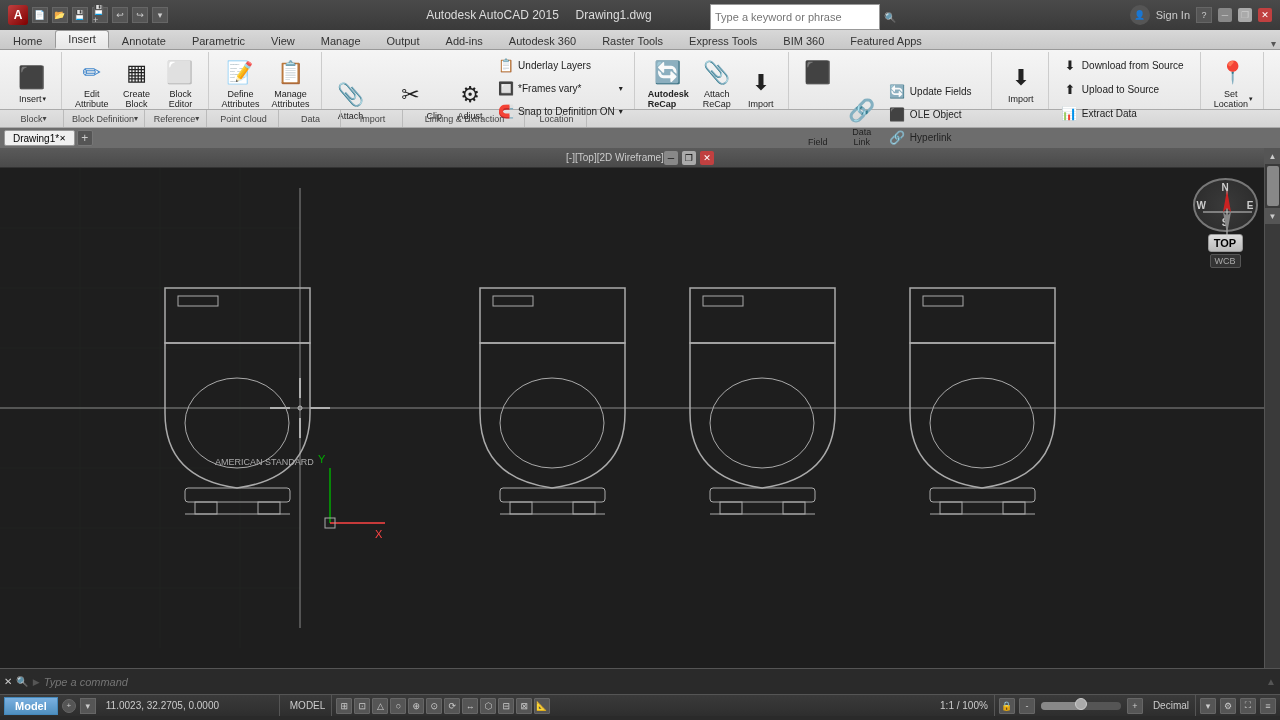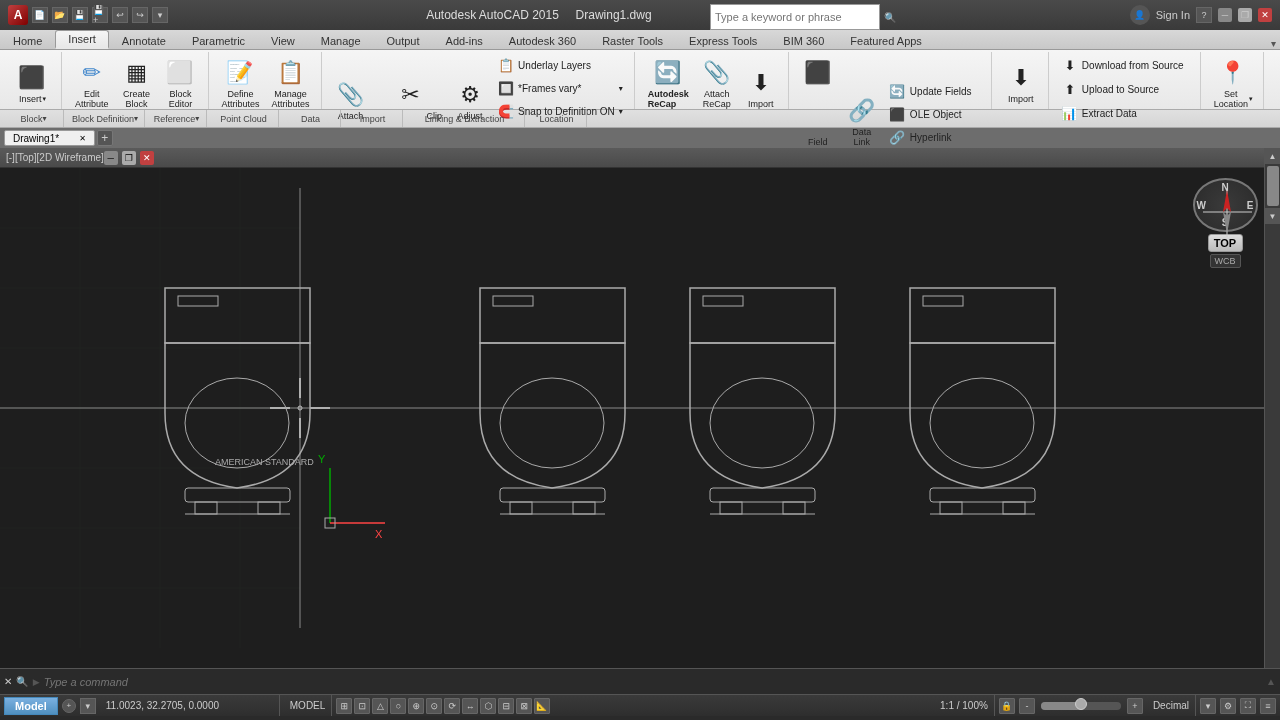--- a/index.html
+++ b/index.html
@@ -147,21 +147,21 @@
     }
     .drawtab {
       height: 16px;
       background: #d0d0d0;
       border: 1px solid #999;
       border-radius: 2px;
       padding: 0 8px;
       font-size: 10px;
       display: flex;
       align-items: center;
-      gap: 20px;
+      gap: 0;
       cursor: pointer;
     }
     .drawtab.active { background: #f0f0f0; }
     .drawtab .close { font-size: 8px; cursor: pointer; }
     .drawtab-add { width: 16px; height: 16px; background: #555; color: #ccc; border: 1px solid #777; border-radius: 2px; display: flex; align-items: center; justify-content: center; font-size: 12px; cursor: pointer; }
 
     
     #viewport {
       position: relative;
       background: #1a1a1a;
@@ -290,21 +290,21 @@
     }
     .wc-min { background: #888; }
     .wc-max { background: #aaa; }
     .wc-close { background: #c04040; color: #fff; }
 
     #viewport-titlebar {
       height: 20px;
       background: linear-gradient(to bottom, #5a5a5a, #4a4a4a);
       display: flex;
       align-items: center;
-      justify-content: flex-start;
+      justify-content: center;
       padding: 0 6px;
       border-bottom: 1px solid #333;
     }
     #viewport-titlebar-label { color: #ccc; font-size: 10px; }
   </style>
 </head>
 <body>
 
 <div id="titlebar">
   <div id="titlebar-left">

